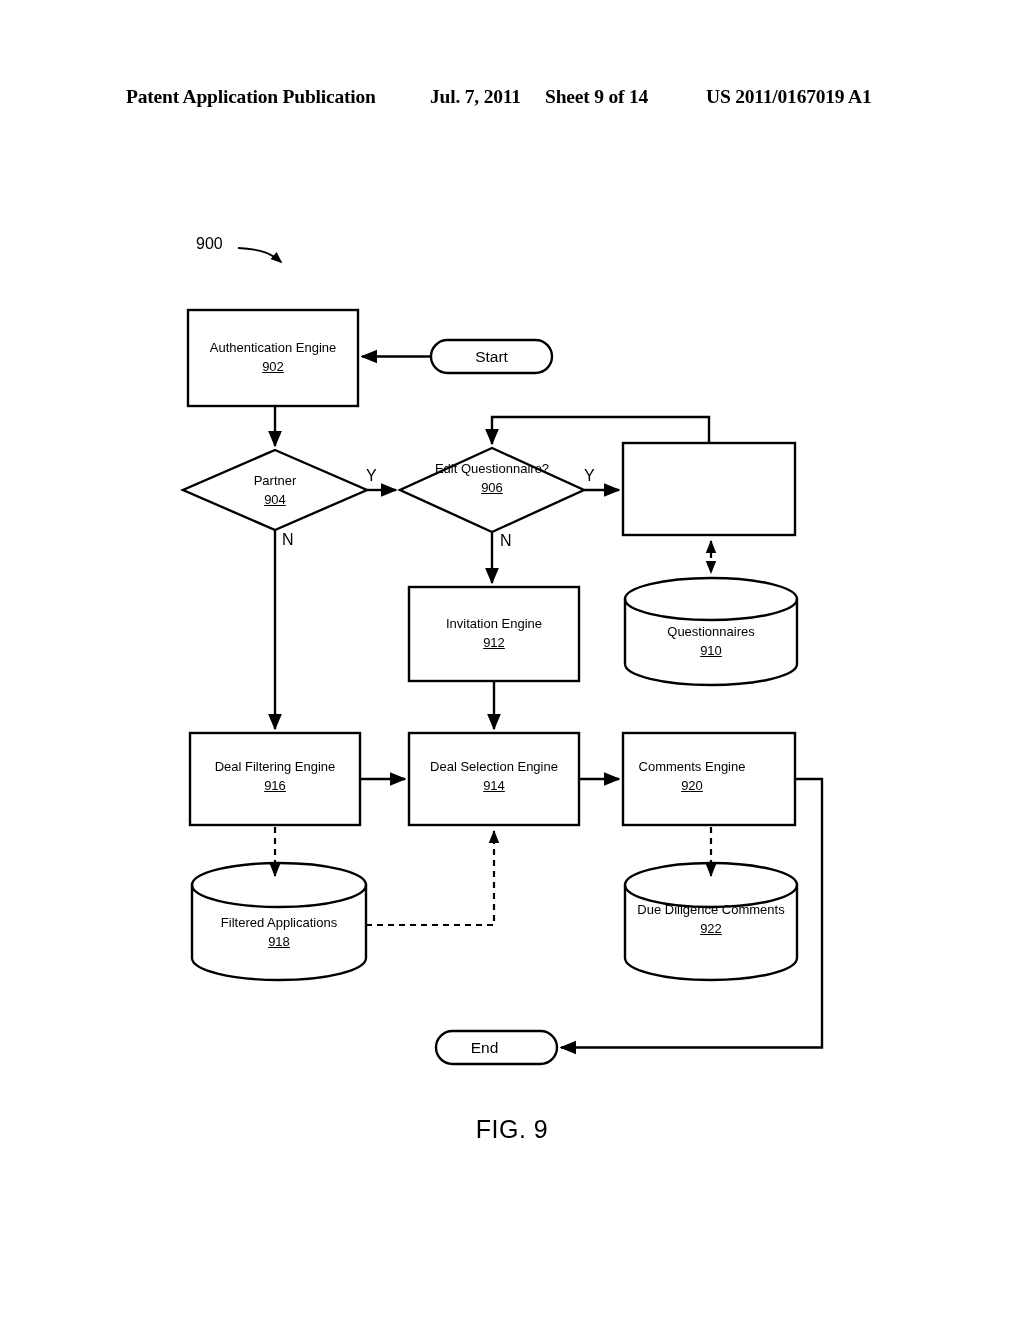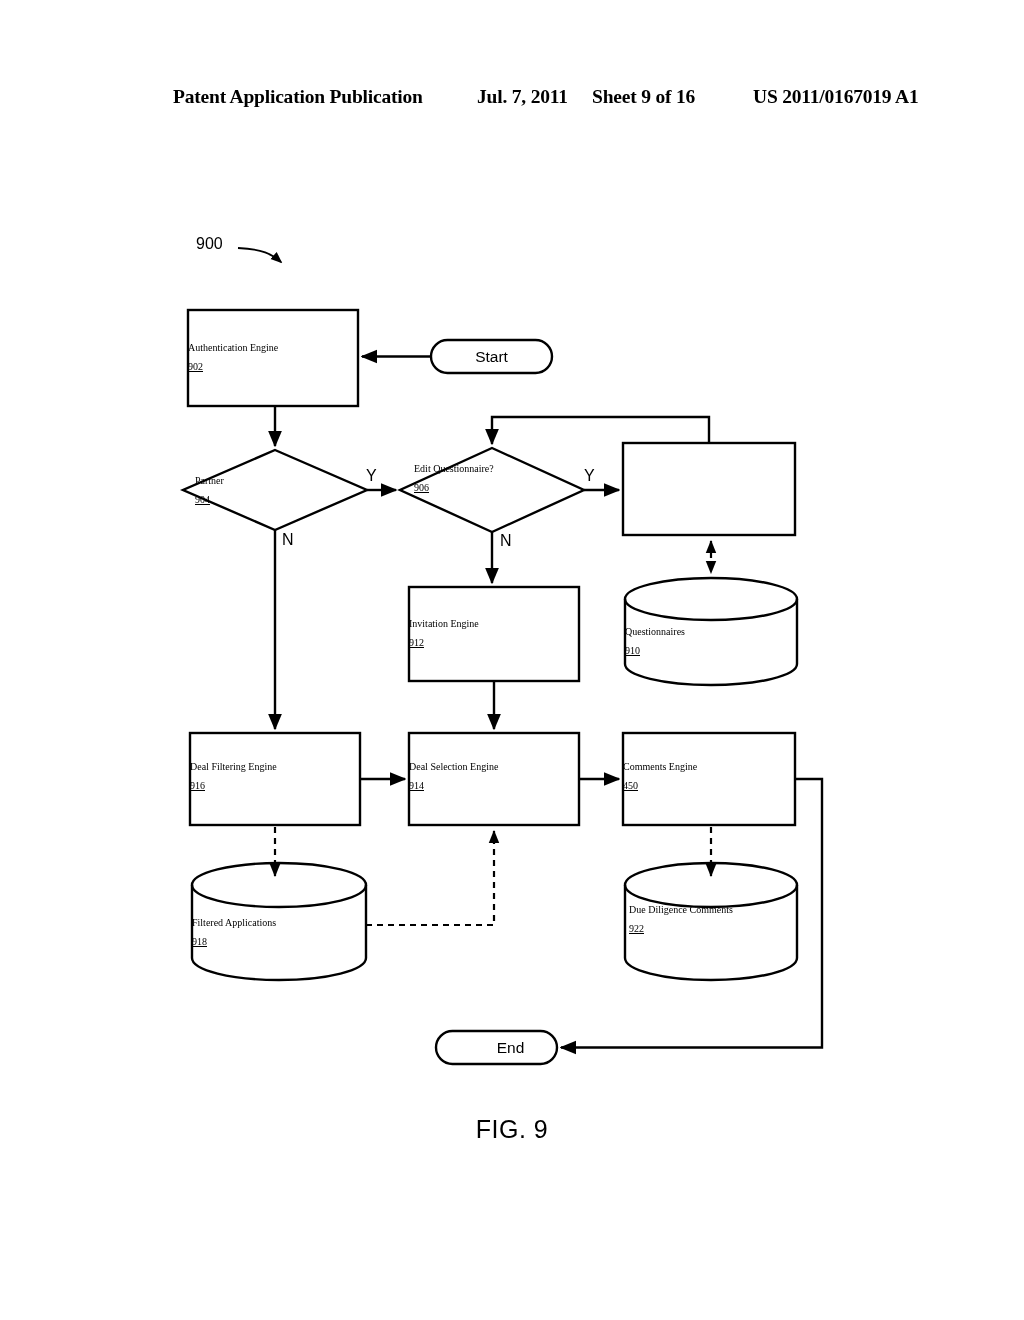--- a/index.html
+++ b/index.html
@@ -21,21 +21,20 @@
     position: absolute;
     top: 86px;
     left: 0;
     width: 860px;
     height: 30px;
     font-family: "Liberation Serif", serif;
     font-weight: bold;
     font-size: 19.5px;
     letter-spacing: -0.2px;
     white-space: nowrap;
-    margin-left: 47px;
   }
   #patent-header .hdr-pub   { position: absolute; left: 126px; top: 0; }
   #patent-header .hdr-date  { position: absolute; left: 430px; top: 0; }
   #patent-header .hdr-sheet { position: absolute; left: 545px; top: 0; }
   #patent-header .hdr-num   { position: absolute; left: 706px; top: 0; }
 
   
   #figure-canvas {
     position: absolute;
     left: 0;
@@ -45,22 +44,23 @@
   }
   #figure-canvas svg {
     display: block;
     width: 1024px;
     height: 1320px;
   }
 
   
   .node-label {
     position: absolute;
-    font-family: Liberation Serif, serif;
-    font-size: 10px;
+    text-align: center;
+    font-family: Liberation Sans, sans-serif;
+    font-size: 13px;
     line-height: 19px;
     color: #000000;
     pointer-events: none;
   }
   .node-label .ref {
     text-decoration: underline;
     display: block;
   }
   .terminal-label {
     position: absolute;
@@ -93,21 +93,21 @@
     font-size: 25px;
     letter-spacing: 0.5px;
   }
 </style>
 </head>
 <body>
 
 <div id="patent-header">
   <span class="hdr-pub">Patent Application Publication</span>
   <span class="hdr-date">Jul. 7, 2011</span>
-  <span class="hdr-sheet">Sheet 9 of 16</span>
+  <span class="hdr-sheet">Sheet 9 of 14</span>
   <span class="hdr-num">US 2011/0167019 A1</span>
 </div>
 
 <div id="figure-canvas">
 
   <svg viewBox="0 0 1024 1320" xmlns="http://www.w3.org/2000/svg">
     <defs>
       <marker id="arrow" viewBox="0 0 10 10" refX="9.2" refY="5" markerWidth="7" markerHeight="7" orient="auto-start-reverse">
         <path d="M 0 0.8 L 10 5 L 0 9.2 z" fill="#000000"></path>
       </marker>
@@ -220,34 +220,34 @@
     <span class="ref">916</span>
   </div>
 
   <div class="node-label" style="left:409px; top:757px; width:170px;">
     <span>Deal Selection Engine</span>
     <span class="ref">914</span>
   </div>
 
   <div class="node-label" style="left:623px; top:757px; width:138px;">
     <span>Comments Engine</span>
-    <span class="ref">450</span>
+    <span class="ref">920</span>
   </div>
 
   <div class="node-label" style="left:192px; top:913px; width:174px;">
     <span>Filtered Applications</span>
     <span class="ref">918</span>
   </div>
 
   <div class="node-label" style="left:629px; top:900px; width:164px;">
     <span>Due Diligence Comments</span>
     <span class="ref">922</span>
   </div>
 
-  <div class="terminal-label" style="left:450px; top:1038px; width:121px;">End</div>
+  <div class="terminal-label" style="left:424px; top:1038px; width:121px;">End</div>
 
   <div class="branch-label" style="left:366px; top:468px;">Y</div>
   <div class="branch-label" style="left:282px; top:532px;">N</div>
   <div class="branch-label" style="left:584px; top:468px;">Y</div>
   <div class="branch-label" style="left:500px; top:533px;">N</div>
 
   <div id="fig-caption">FIG. 9</div>
 
 </div>
 

